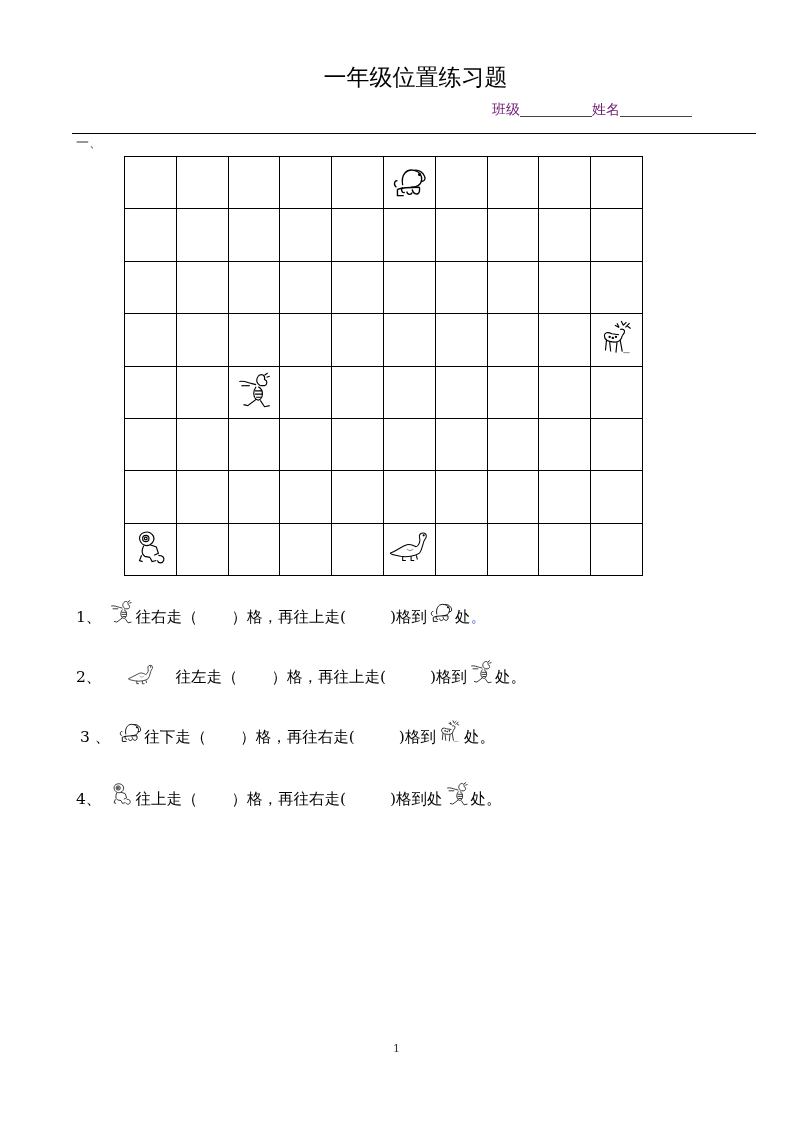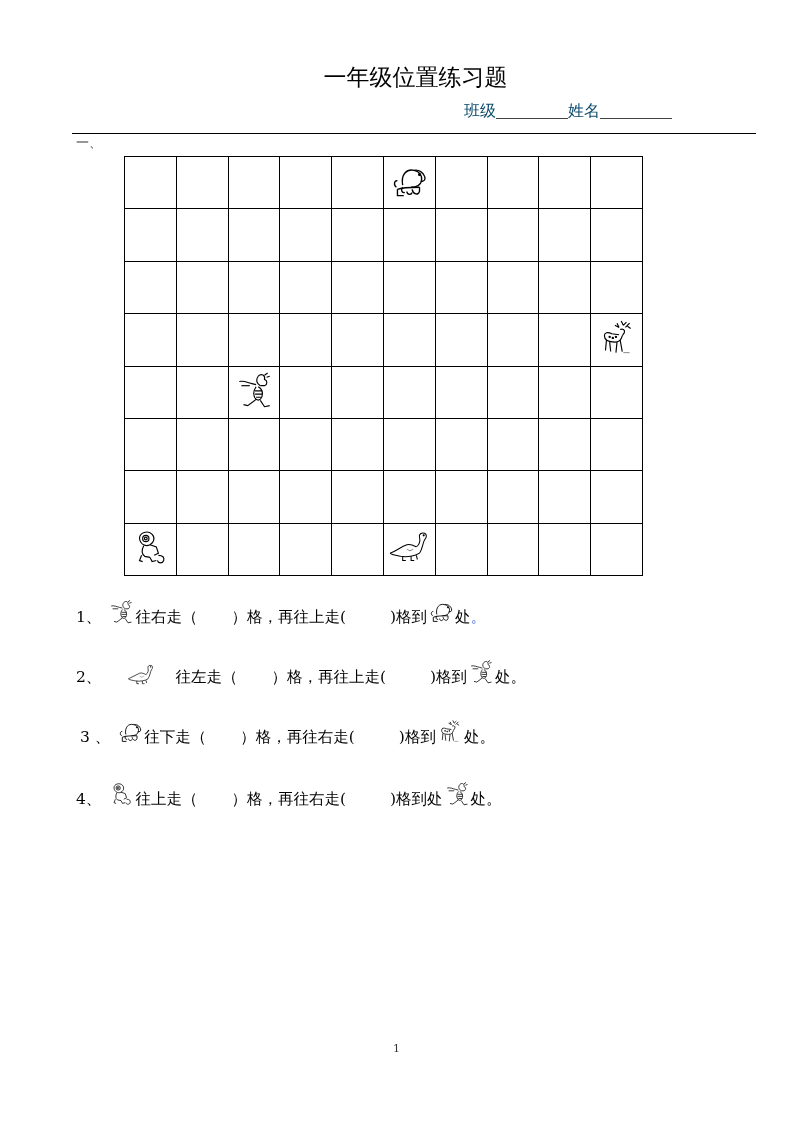--- a/index.html
+++ b/index.html
@@ -1,21 +1,21 @@
 <!DOCTYPE html>
 <html><head>
 <meta charset="utf-8">
 <style>
   html, body { margin: 0; padding: 0; background: #ffffff; }
   body { width: 793px; height: 1122px; position: relative; overflow: hidden;
          font-family: "DejaVu Serif", "Liberation Serif", serif; color: #000; }
   .title { position: absolute; top: 62px; left: 0; width: 793px; text-align: center;
            font-family: "DejaVu Sans", "Liberation Sans", sans-serif; font-size: 23px; letter-spacing: 0px; }
   .title span { position: relative; left: 19px; }
-  .meta { position: absolute; top: 101px; left: 464px; font-size: 16px; color: #0c4a6e; white-space: nowrap; }
+  .meta { position: absolute; top: 101px; left: 492px; font-size: 14px; color: #701a75; white-space: nowrap; }
   .meta .blank { display: inline-block; width: 72px; border-bottom: 1px solid #444; height: 14px; vertical-align: -3px; }
   .rule { position: absolute; top: 133px; left: 72px; width: 684px; height: 0; border-top: 1.5px solid #000; }
   .section { position: absolute; top: 134px; left: 76px; font-size: 13px; color: #333; }
   .grid { position: absolute; top: 156px; left: 124px; width: 519px; height: 420px;
           display: grid; grid-template-columns: repeat(10, 1fr); grid-template-rows: repeat(8, 1fr);
           border-top: 1.5px solid #000; border-left: 1.5px solid #000; box-sizing: border-box; }
   .cell { border-right: 1.5px solid #000; border-bottom: 1.5px solid #000; display: flex;
           align-items: center; justify-content: center; }
   .animal { width: 42px; height: 42px; display: block; }
   .q { position: absolute; left: 76px; font-size: 15.5px; white-space: nowrap; display: flex; align-items: flex-end; }

